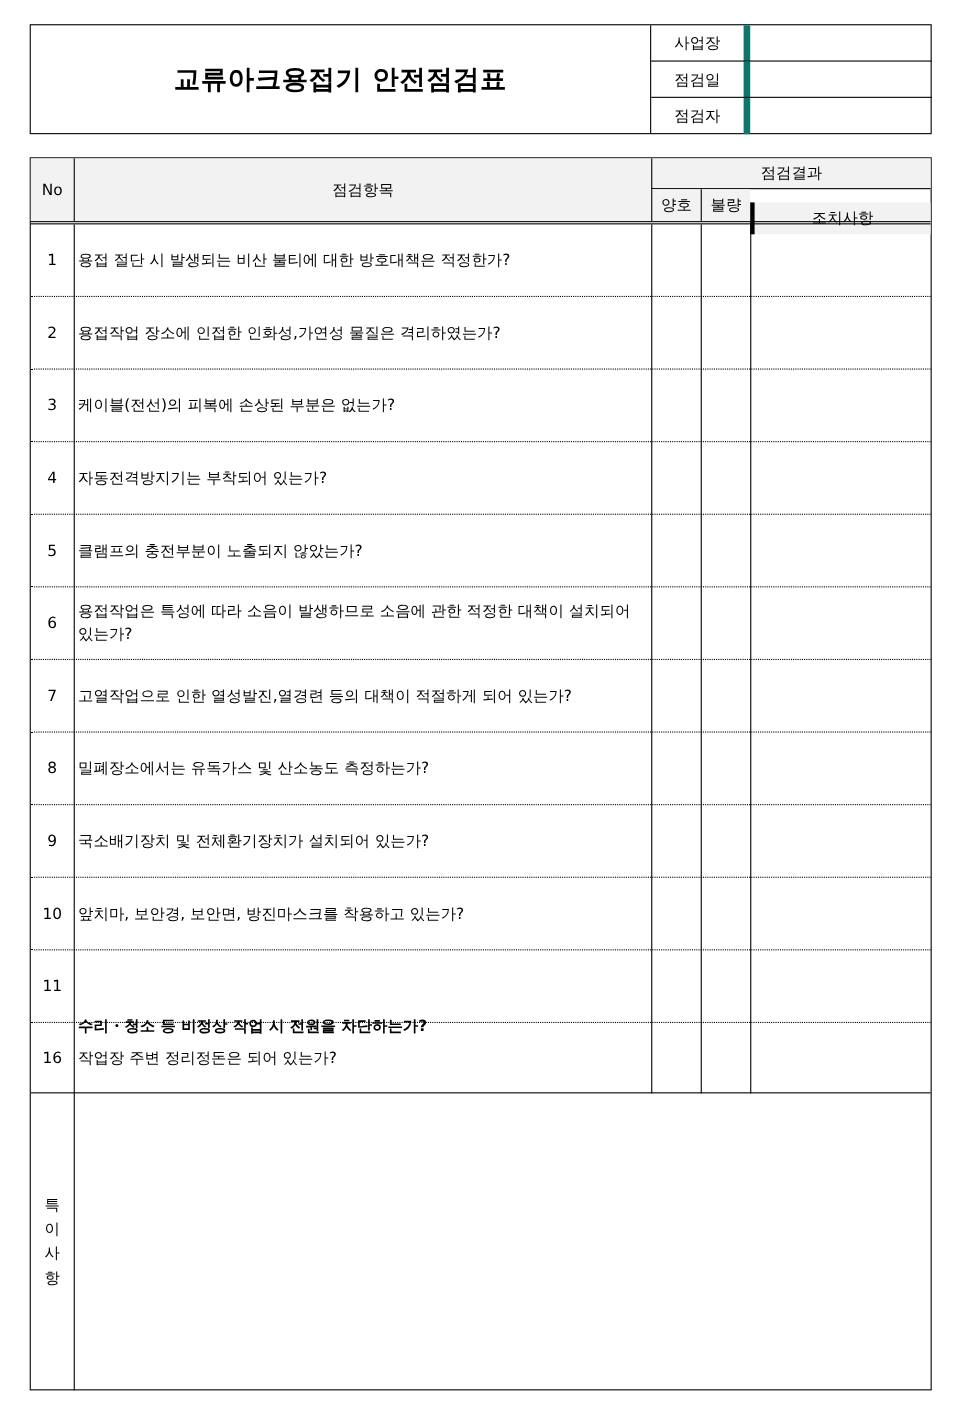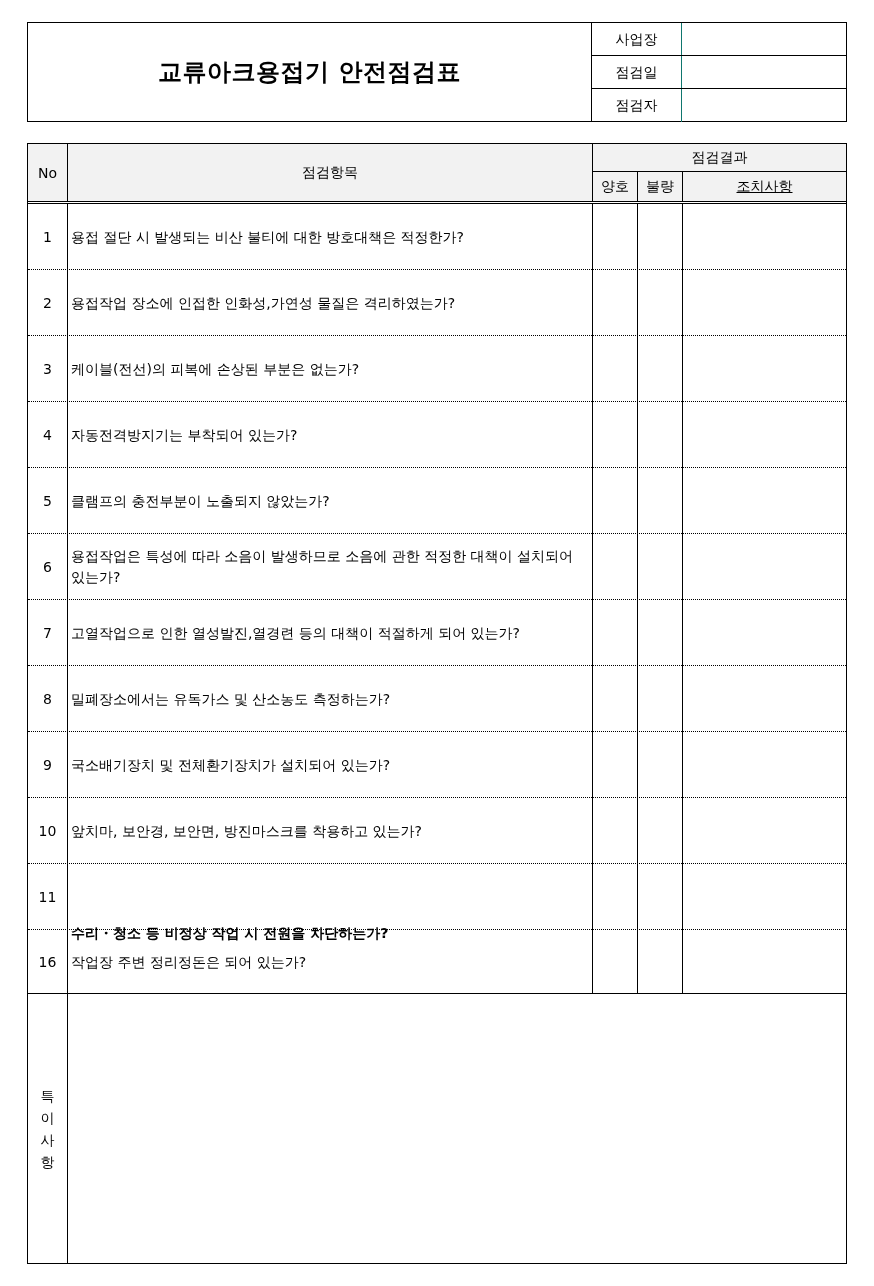--- a/index.html
+++ b/index.html
@@ -1,21 +1,21 @@
 <!DOCTYPE html>
 <html><head>
 <meta charset="utf-8">
 <style>
   html, body { margin:0; padding:0; background:#ffffff; }
   body { width:874px; height:1286px; position:relative; font-family:"DejaVu Sans","Liberation Sans",sans-serif; color:#000; overflow:hidden; }
   .abs { position:absolute; box-sizing:border-box; }
   
   #hdr { left:27px; top:22px; width:820px; height:100px; border:1px solid #000; }
   #hdr-title { left:0; top:0; width:564px; height:98px; border-right:1px solid #000; display:flex; align-items:center; justify-content:center; font-weight:bold; font-size:24px; letter-spacing:0.5px; }
-  .hlabel { left:564px; width:90px; height:33px; border-right:1px solid #0f766e; display:flex; align-items:center; justify-content:center; font-size:14px; }
+  .hlabel { left:564px; width:90px; height:33px; border-right:6px solid #0f766e; display:flex; align-items:center; justify-content:center; font-size:14px; }
   .hval { left:654px; width:165px; height:33px; }
   .hline { left:564px; width:255px; height:0; border-top:1px solid #000; }
 
   
   #tbl { left:27px; top:143px; width:820px; height:1121px; border:1px solid #000; }
   .th { background:#f2f2f2; display:flex; align-items:center; justify-content:center; font-size:14px; }
   .vline { width:0; border-left:1px solid #000; }
   .row-no { left:0; width:39px; display:flex; align-items:center; justify-content:center; font-size:14px; }
   .row-text { left:40px; width:522px; display:flex; align-items:center; padding-left:3px; padding-right:6px; font-size:14px; line-height:21px; }
   .dotline { left:0; width:818px; height:0; border-top:1px dotted #000; }
@@ -40,21 +40,21 @@
   <div class="abs hval" style="top:66px;"></div>
 </div>
 
 <div id="tbl" class="abs">
 
   <div class="abs th" style="left:0;top:0;width:39px;height:57px;">No</div>
   <div class="abs th" style="left:39px;top:0;width:525px;height:57px;border-left:1px solid #000;">점검항목</div>
   <div class="abs th" style="left:564px;top:0;width:254px;height:28px;border-left:1px solid #000;border-bottom:1px solid #000;">점검결과</div>
   <div class="abs th" style="left:564px;top:28px;width:45px;height:29px;border-left:1px solid #000;">양호</div>
   <div class="abs th" style="left:609px;top:28px;width:45px;height:29px;border-left:1px solid #000;">불량</div>
-  <div class="abs th" style="left:654px;top:28px;width:164px;height:29px;border-left:1px solid #000000;text-decoration:underline;">조치사항</div>
+  <div class="abs th" style="left:654px;top:40px;width:164px;height:29px;border-left:4px solid #000000;">조치사항</div>
 
   <div class="abs" style="left:0;top:57px;width:818px;height:3px;border-top:1px solid #000;border-bottom:1px solid #000;"></div>
 
   <div class="abs vline" style="left:39px;top:60px;height:1060px;"></div>
   <div class="abs vline" style="left:564px;top:60px;height:790px;"></div>
   <div class="abs vline" style="left:609px;top:60px;height:790px;"></div>
   <div class="abs vline" style="left:654px;top:60px;height:790px;"></div>
 
   <div class="abs row-no" style="top:60px;height:66px;">1</div>
   <div class="abs row-text" style="top:60px;height:66px;">용접 절단 시 발생되는 비산 불티에 대한 방호대책은 적정한가?</div>

